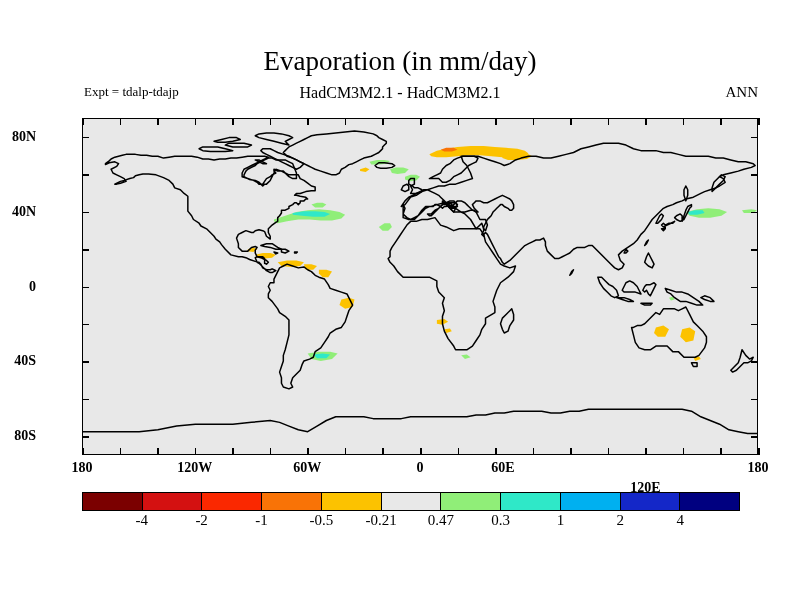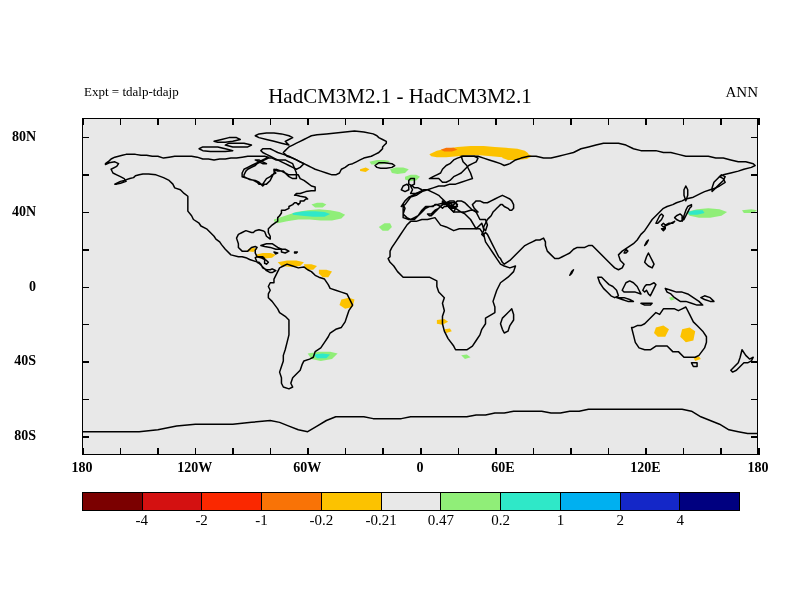--- a/index.html
+++ b/index.html
@@ -2,21 +2,21 @@
 <html><head>
 <meta charset="utf-8">
 <style>
   html,body{margin:0;padding:0;background:#ffffff;}
   body{width:800px;height:600px;overflow:hidden;
        font-family:"Liberation Serif","DejaVu Serif",serif;color:#000;}
   #stage{position:relative;width:800px;height:600px;}
 
   .ttl{position:absolute;text-align:center;white-space:nowrap;}
   #title{left:0;right:0;top:46px;font-size:27px;}
-  #subtitle{left:0;right:0;top:84px;font-size:21px;}
+  #subtitle{left:0;right:0;top:84px;font-size:16px;}
   #expt{left:84px;top:84px;font-size:13px;text-align:left;}
   #season{right:42px;top:84px;font-size:15px;text-align:right;}
 
   #plot{position:absolute;left:82px;top:118px;width:676px;height:337px;
         background:#e8e8e8;border:1.5px solid #000;box-sizing:border-box;}
   #mapsvg{position:absolute;left:0;top:0;width:100%;height:100%;display:block;}
 
   .ytick{position:absolute;right:764px;width:70px;text-align:right;
          font-size:14px;font-weight:bold;transform:translateY(-50%);}
   .ytm{position:absolute;left:82px;width:7px;height:1.5px;background:#000;}
@@ -31,20 +31,21 @@
   #cbar div{flex:1 1 0;height:100%;border-right:1px solid #000;}
   #cbar div:last-child{border-right:none;}
   .cblab{position:absolute;top:512px;font-size:15px;
          transform:translateX(-50%);white-space:nowrap;}
 </style>
 </head>
 <body>
 
 <div id="stage">
 
+  <div class="ttl" id="title">Evaporation (in mm/day)</div>
   <div class="ttl" id="subtitle">HadCM3M2.1 - HadCM3M2.1</div>
   <div class="ttl" id="expt">Expt = tdalp-tdajp</div>
   <div class="ttl" id="season">ANN</div>
 
   <div id="plot">
     <svg id="mapsvg" viewBox="0 0 720 360" preserveAspectRatio="none">
       <g id="shade">
           <path d="M370.0,38.0L378.0,34.0L388.0,32.0L400.0,30.0L414.0,29.0L428.0,29.0L440.0,30.0L452.0,31.0L464.0,32.0L472.0,34.0L476.0,37.0L470.0,40.0L460.0,41.0L448.0,41.0L436.0,40.0L424.0,39.0L412.0,39.0L400.0,40.0L388.0,41.0L378.0,41.0L372.0,40.0L370.0,38.0Z" fill="#fcc200" stroke="none"></path>
           <path d="M382.0,33.0L388.0,31.0L396.0,31.0L400.0,33.0L394.0,35.0L386.0,35.0L382.0,33.0Z" fill="#f97306" stroke="none"></path>
           <path d="M448.0,40.0L456.0,38.0L466.0,37.0L476.0,38.0L480.0,40.0L474.0,43.0L464.0,44.0L454.0,44.0L448.0,42.0L448.0,40.0Z" fill="#fcc200" stroke="none"></path>
@@ -149,21 +150,21 @@
       <div class="ytm r" style="top: 323.944px;"></div>
       <div class="ytm" style="top: 398.833px;"></div>
       <div class="ytm r" style="top: 398.833px;"></div>
     </div>
   <div id="xticks">
       <div class="xtick" style="left: 82px;">180</div>
       <div class="xtick" style="left: 194.667px;">120W</div>
       <div class="xtick" style="left: 307.333px;">60W</div>
       <div class="xtick" style="left: 420px;">0</div>
       <div class="xtick" style="left: 503px;">60E</div>
-      <div class="xtick" style="left: 645.333px;">120E</div>
+      <div class="xtick" style="left: 645.333px; margin-top: 20px;">120E</div>
       <div class="xtick" style="left: 758px;">180</div>
     </div>
   <div id="xtmarks">
       <div class="xtm " style="left: 82px;"></div>
       <div class="xtm b" style="left: 82px;"></div>
       <div class="xtm " style="left: 119.556px;"></div>
       <div class="xtm b" style="left: 119.556px;"></div>
       <div class="xtm " style="left: 157.111px;"></div>
       <div class="xtm b" style="left: 157.111px;"></div>
       <div class="xtm " style="left: 194.667px;"></div>
@@ -210,22 +211,22 @@
       <div style="background: rgb(144, 238, 120);"></div>
       <div style="background: rgb(47, 232, 200);"></div>
       <div style="background: rgb(0, 176, 240);"></div>
       <div style="background: rgb(20, 39, 200);"></div>
       <div style="background: rgb(0, 0, 128);"></div>
     </div>
   <div id="cblabs">
       <div class="cblab" style="left: 141.818px;">-4</div>
       <div class="cblab" style="left: 201.636px;">-2</div>
       <div class="cblab" style="left: 261.455px;">-1</div>
-      <div class="cblab" style="left: 321.273px;">-0.2</div>
+      <div class="cblab" style="left: 321.273px;">-0.5</div>
       <div class="cblab" style="left: 381.091px;">-0.21</div>
       <div class="cblab" style="left: 440.909px;">0.47</div>
-      <div class="cblab" style="left: 500.727px;">0.2</div>
+      <div class="cblab" style="left: 500.727px;">0.3</div>
       <div class="cblab" style="left: 560.545px;">1</div>
       <div class="cblab" style="left: 620.364px;">2</div>
       <div class="cblab" style="left: 680.182px;">4</div>
     </div>
 
 </div>
 
 </body></html>

